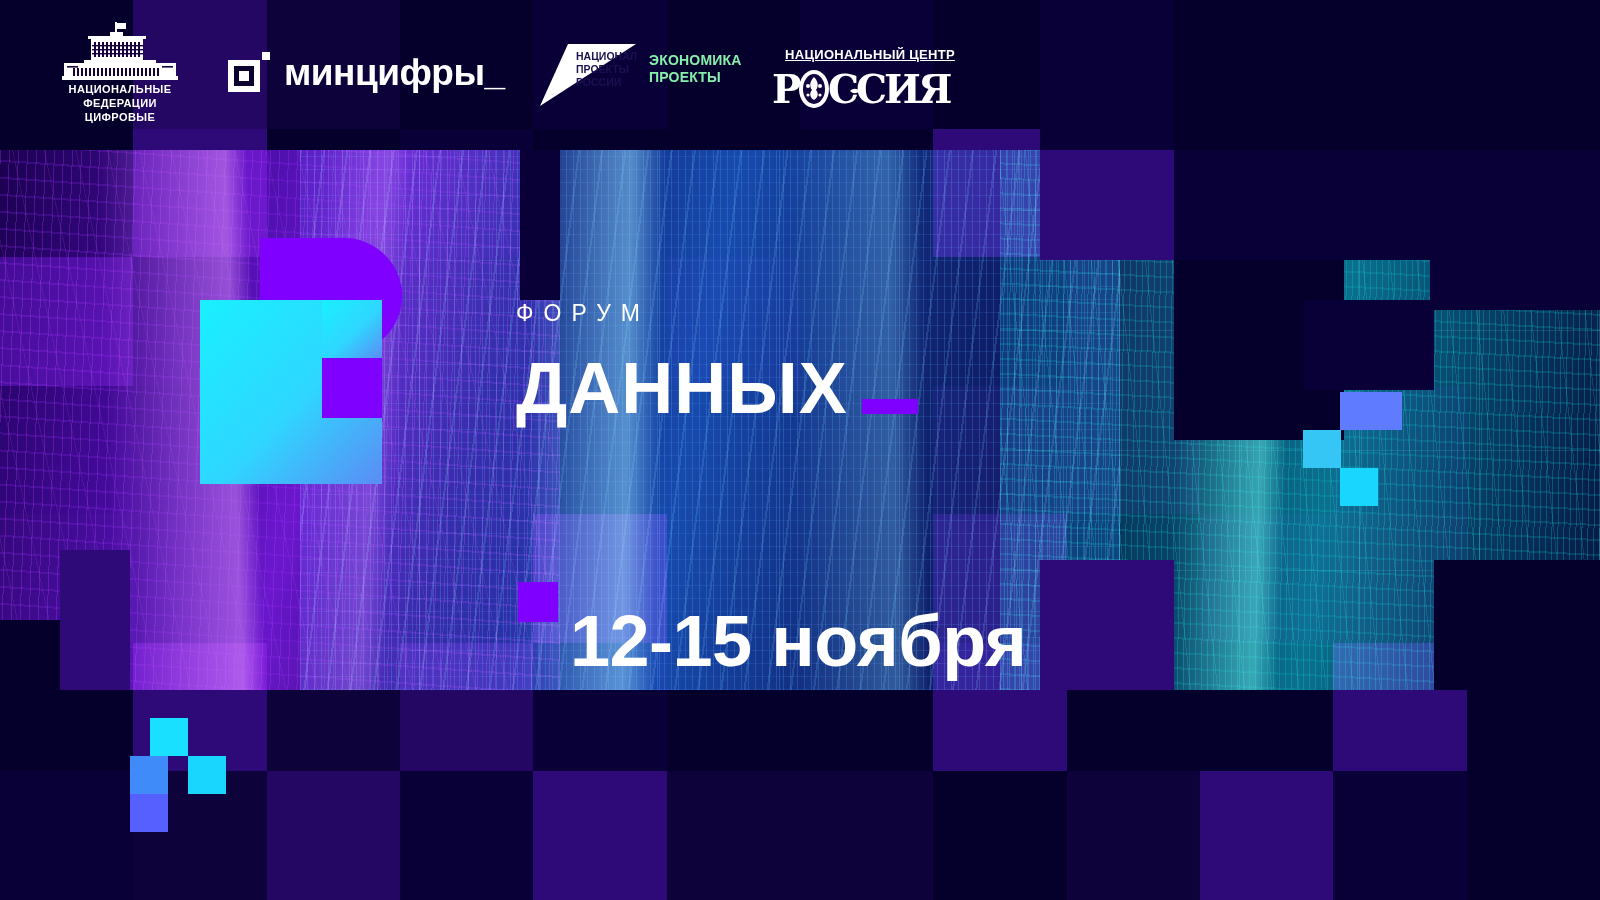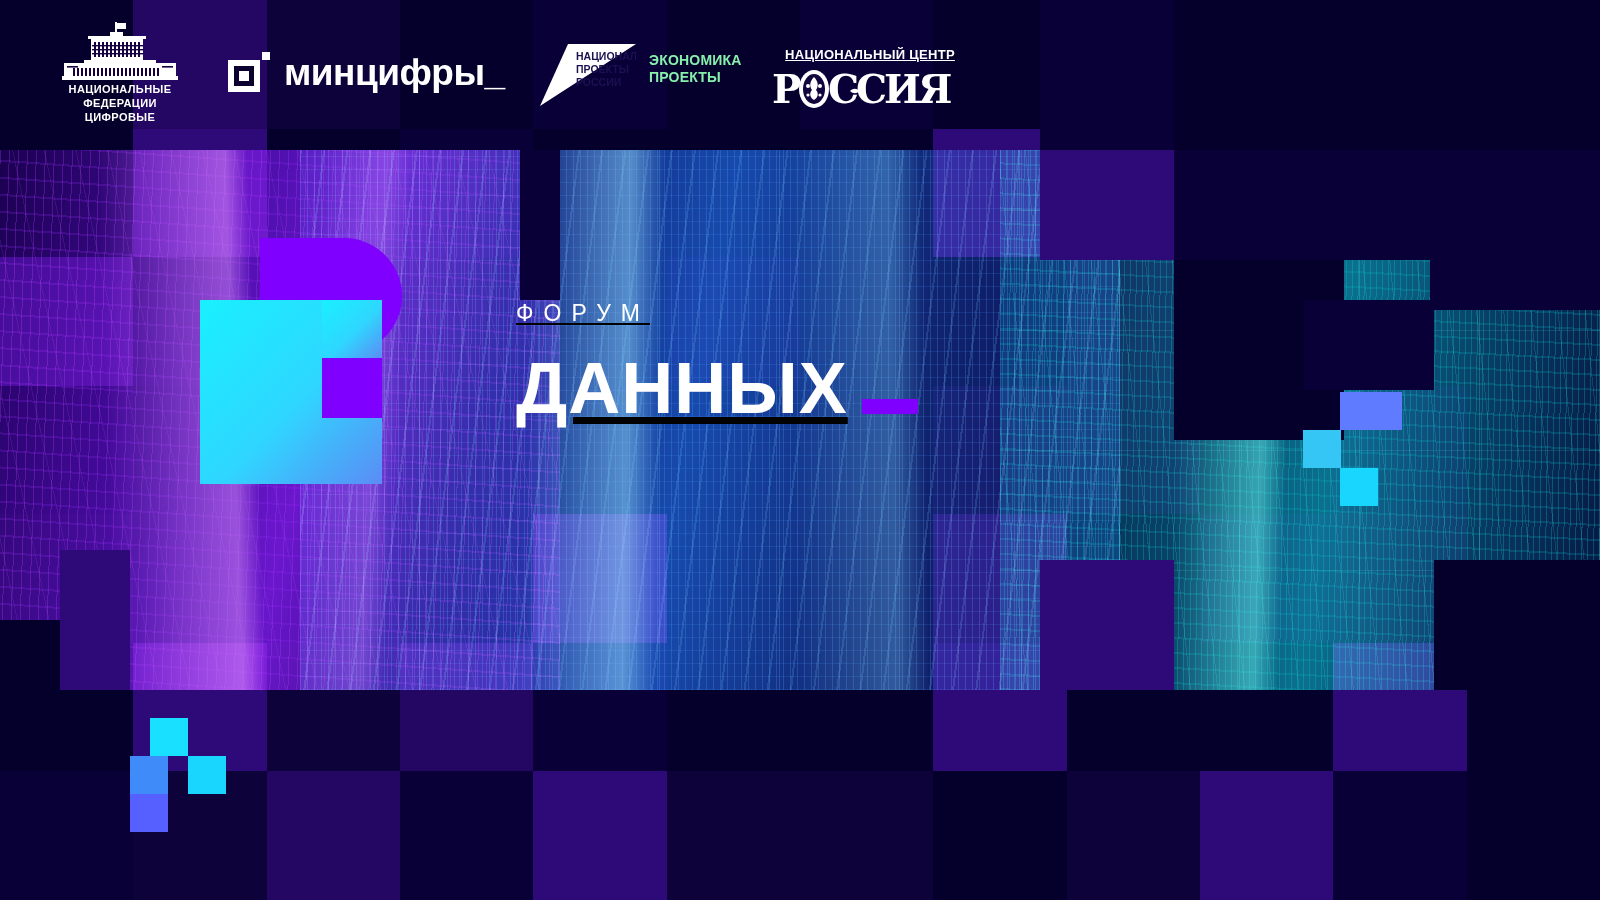--- a/index.html
+++ b/index.html
@@ -131,21 +131,21 @@
     font-size:86px; font-weight:300; color:#fff;
     letter-spacing:6px; line-height:1;
     font-family:"DejaVu Sans", sans-serif;
     z-index:30;
   }
 
   
   #logomark { position:absolute; left:194px; top:230px; width:262px; height:262px; z-index:25; }
 
   
-  #content { position:absolute; left:516px; top:300px; z-index:30;text-decoration:underline; }
+  #content { position:absolute; left:516px; top:300px; z-index:30; }
   #kicker {
     font-size:23px; font-weight:400; letter-spacing:10px; color:#fff;
     margin-bottom:28px;
   }
   .title-line {
     font-size:72px; font-weight:800; color:#fff;
     letter-spacing:1px; line-height:.93; white-space:nowrap;
   }
   #title-2 { display:flex; align-items:flex-end; gap:14px; }
   #title-underscore {
@@ -415,20 +415,24 @@
   </svg>
 
   <div id="content">
     <div id="kicker">ФОРУМ</div>
     <div class="title-line" id="title-2">
       <span>ДАННЫХ</span>
       <span id="title-underscore" style="background: rgb(128, 0, 255);"></span>
     </div>
   </div>
 
+  <div id="date-wrap">
+    <span id="date-square" style="background: rgb(128, 0, 255);"></span>
+    <div id="date">12-15 ноября</div>
+  </div>
 
   <div id="pixels">
       <div class="px" style="left: 150px; top: 718px; width: 38px; height: 38px; background: rgb(25, 224, 255);"></div>
       <div class="px" style="left: 130px; top: 756px; width: 38px; height: 38px; background: rgb(63, 139, 250);"></div>
       <div class="px" style="left: 130px; top: 794px; width: 38px; height: 38px; background: rgb(85, 96, 255);"></div>
       <div class="px" style="left: 188px; top: 756px; width: 38px; height: 38px; background: rgb(25, 214, 255);"></div>
       <div class="px" style="left: 1340px; top: 392px; width: 62px; height: 38px; background: rgb(95, 123, 255);"></div>
       <div class="px" style="left: 1303px; top: 430px; width: 38px; height: 38px; background: rgb(53, 198, 245);"></div>
       <div class="px" style="left: 1340px; top: 468px; width: 38px; height: 38px; background: rgb(25, 214, 255);"></div>
     </div>

